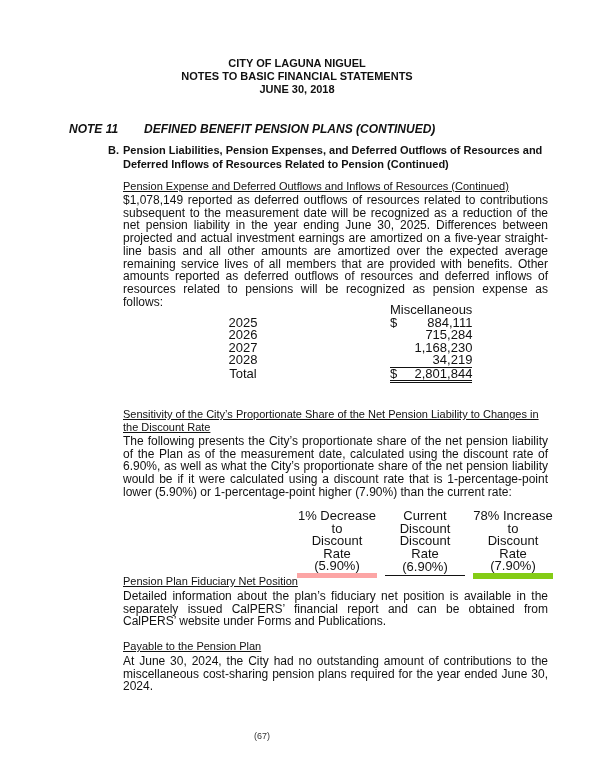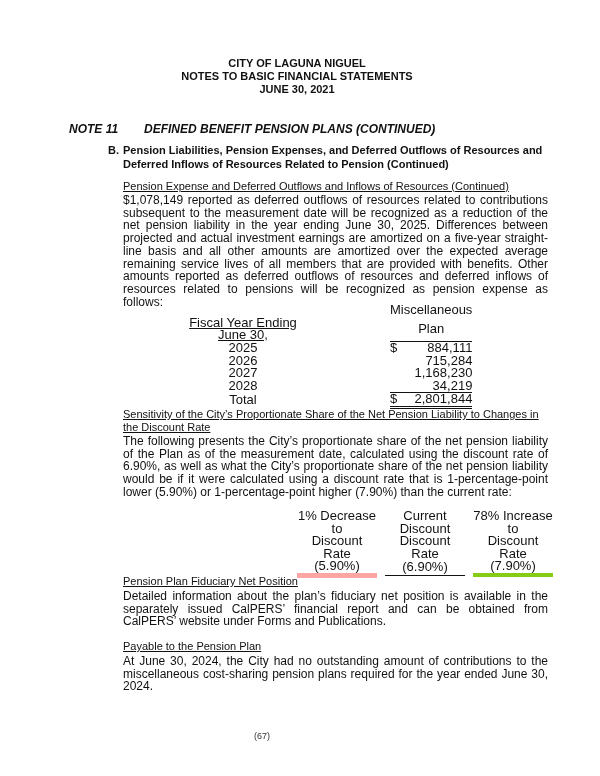--- a/index.html
+++ b/index.html
@@ -30,45 +30,40 @@
   .t2 .sp { width: 8px; }
   .t2 .cur { width: 12px; }
   .t2 .amt { width: 68px; text-align: right; }
   .pg { position: absolute; top: 731px; left: 0; width: 524px; text-align: center; font-size: 9px; color: #333; }
 </style>
 </head>
 <body>
 
 <div class="hdr" style="top:57px">CITY OF LAGUNA NIGUEL</div>
 <div class="hdr" style="top:70px">NOTES TO BASIC FINANCIAL STATEMENTS</div>
-<div class="hdr" style="top:83px">JUNE 30, 2021</div>
+<div class="hdr" style="top:83px">JUNE 30, 2018</div>
 
 <div class="note">
   <span class="num">NOTE 11</span><span>DEFINED BENEFIT PENSION PLANS (CONTINUED)</span>
 </div>
 
 <div class="secB">
   <span class="letter">B.</span>
   <span class="txt">Pension Liabilities, Pension Expenses, and Deferred Outflows of Resources and Deferred Inflows of Resources Related to Pension (Continued)</span>
 </div>
 
 <div class="sub" style="top:180px">Pension Expense and Deferred Outflows and Inflows of Resources (Continued)</div>
 <div class="para" style="top:194px">$1,078,149 reported as deferred outflows of resources related to contributions subsequent to the measurement date will be recognized as a reduction of the net pension liability in the year ending June 30, 2025. Differences between projected and actual investment earnings are amortized on a five-year straight-line basis and all other amounts are amortized over the expected average remaining service lives of all members that are provided with benefits. Other amounts reported as deferred outflows of resources and deferred inflows of resources related to pensions will be recognized as pension expense as follows:</div>
 
 <table class="t1">
   <tbody>
       <tr>
     <td class="yr"></td>
         <td class="gap"></td>
     <td colspan="2" style="text-align:center">Miscellaneous</td>
-  </tr>
-  <tr>
-    <td class="yr ul">Fiscal Year Ending June 30,</td>
-        <td class="gap"></td>
-    <td colspan="2" style="text-align:center;border-bottom:1px solid #111">Plan</td>
   </tr>
   <tr>
     <td class="yr">2025</td>
         <td class="gap"></td>
     <td class="cur">$</td>
     <td class="amt">884,111</td>
   </tr>
   <tr>
     <td class="yr">2026</td>
         <td class="gap"></td>
@@ -119,21 +114,21 @@
     <td class="h" colspan="2">Discount Rate</td>
         <td class="sp"></td>
     <td class="h" colspan="2">Discount Rate</td>
   </tr>
   <tr>
     <td class="lbl"></td>
     <td class="h" colspan="2" style="border-bottom:5px solid #fca5a5">(5.90%)</td>
         <td class="sp"></td>
     <td class="h" colspan="2" style="border-bottom:1px solid #111">(6.90%)</td>
         <td class="sp"></td>
-    <td class="h" colspan="2" style="border-bottom:4px solid #84cc16">(7.90%)</td>
+    <td class="h" colspan="2" style="border-bottom:6px solid #84cc16">(7.90%)</td>
   </tr>
 </tbody>
   </table>
 
 <div class="sub" style="top:575px">Pension Plan Fiduciary Net Position</div>
 <div class="para" style="top:590px">Detailed information about the plan’s fiduciary net position is available in the separately issued CalPERS’ financial report and can be obtained from CalPERS’ website under Forms and Publications.</div>
 
 <div class="sub" style="top:640px">Payable to the Pension Plan</div>
 <div class="para" style="top:655px">At June 30, 2024, the City had no outstanding amount of contributions to the miscellaneous cost-sharing pension plans required for the year ended June 30, 2024.</div>
 

